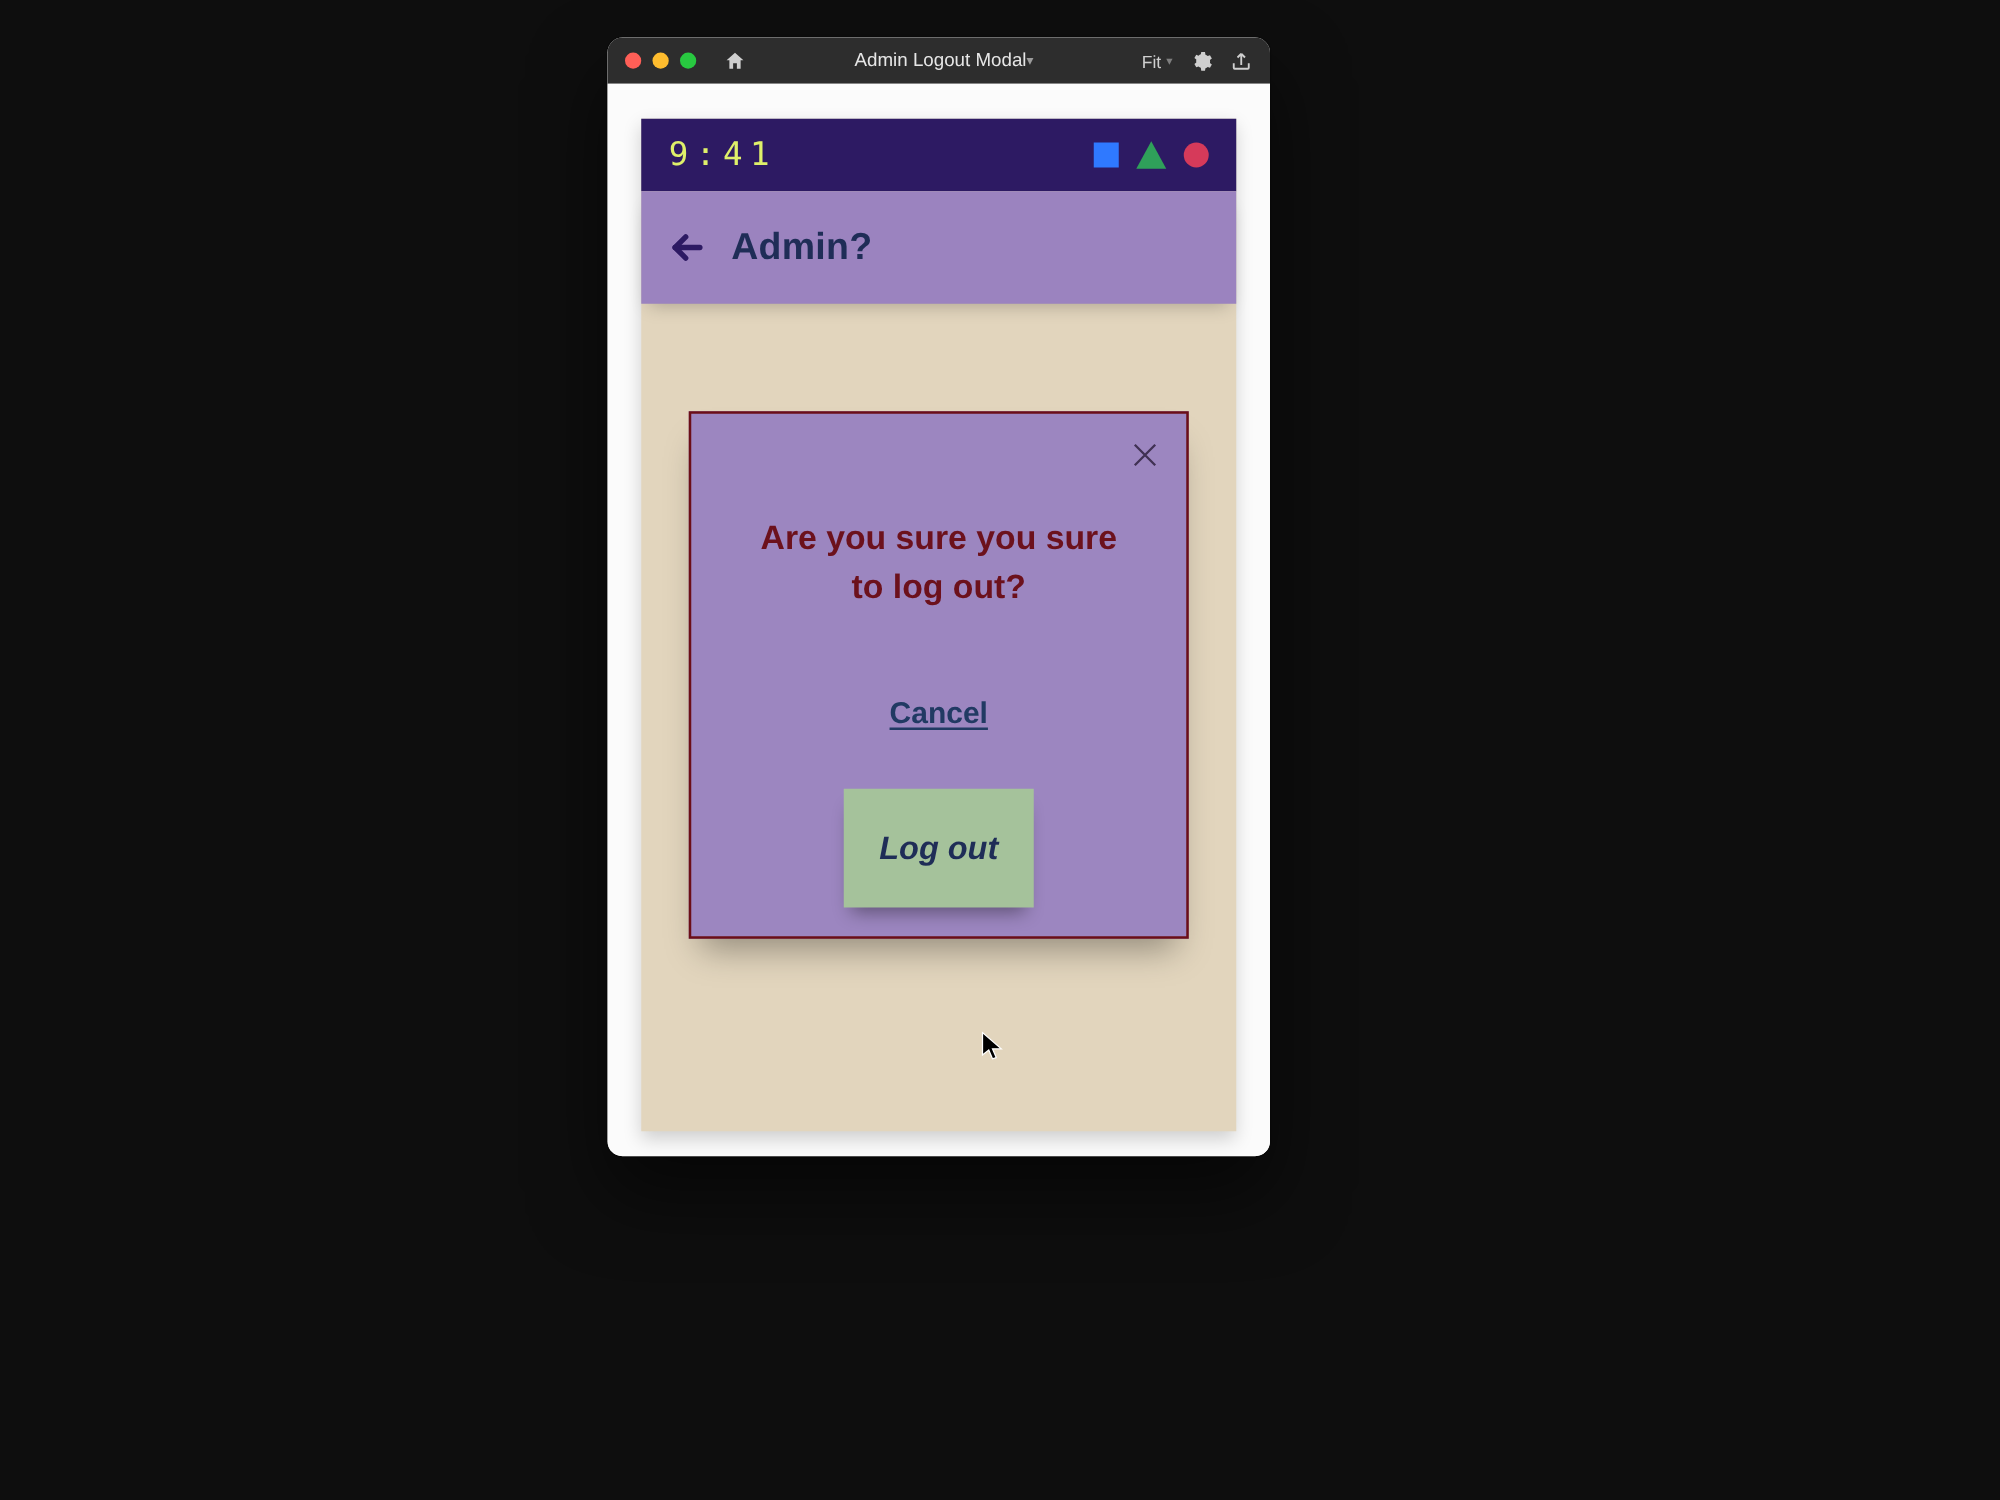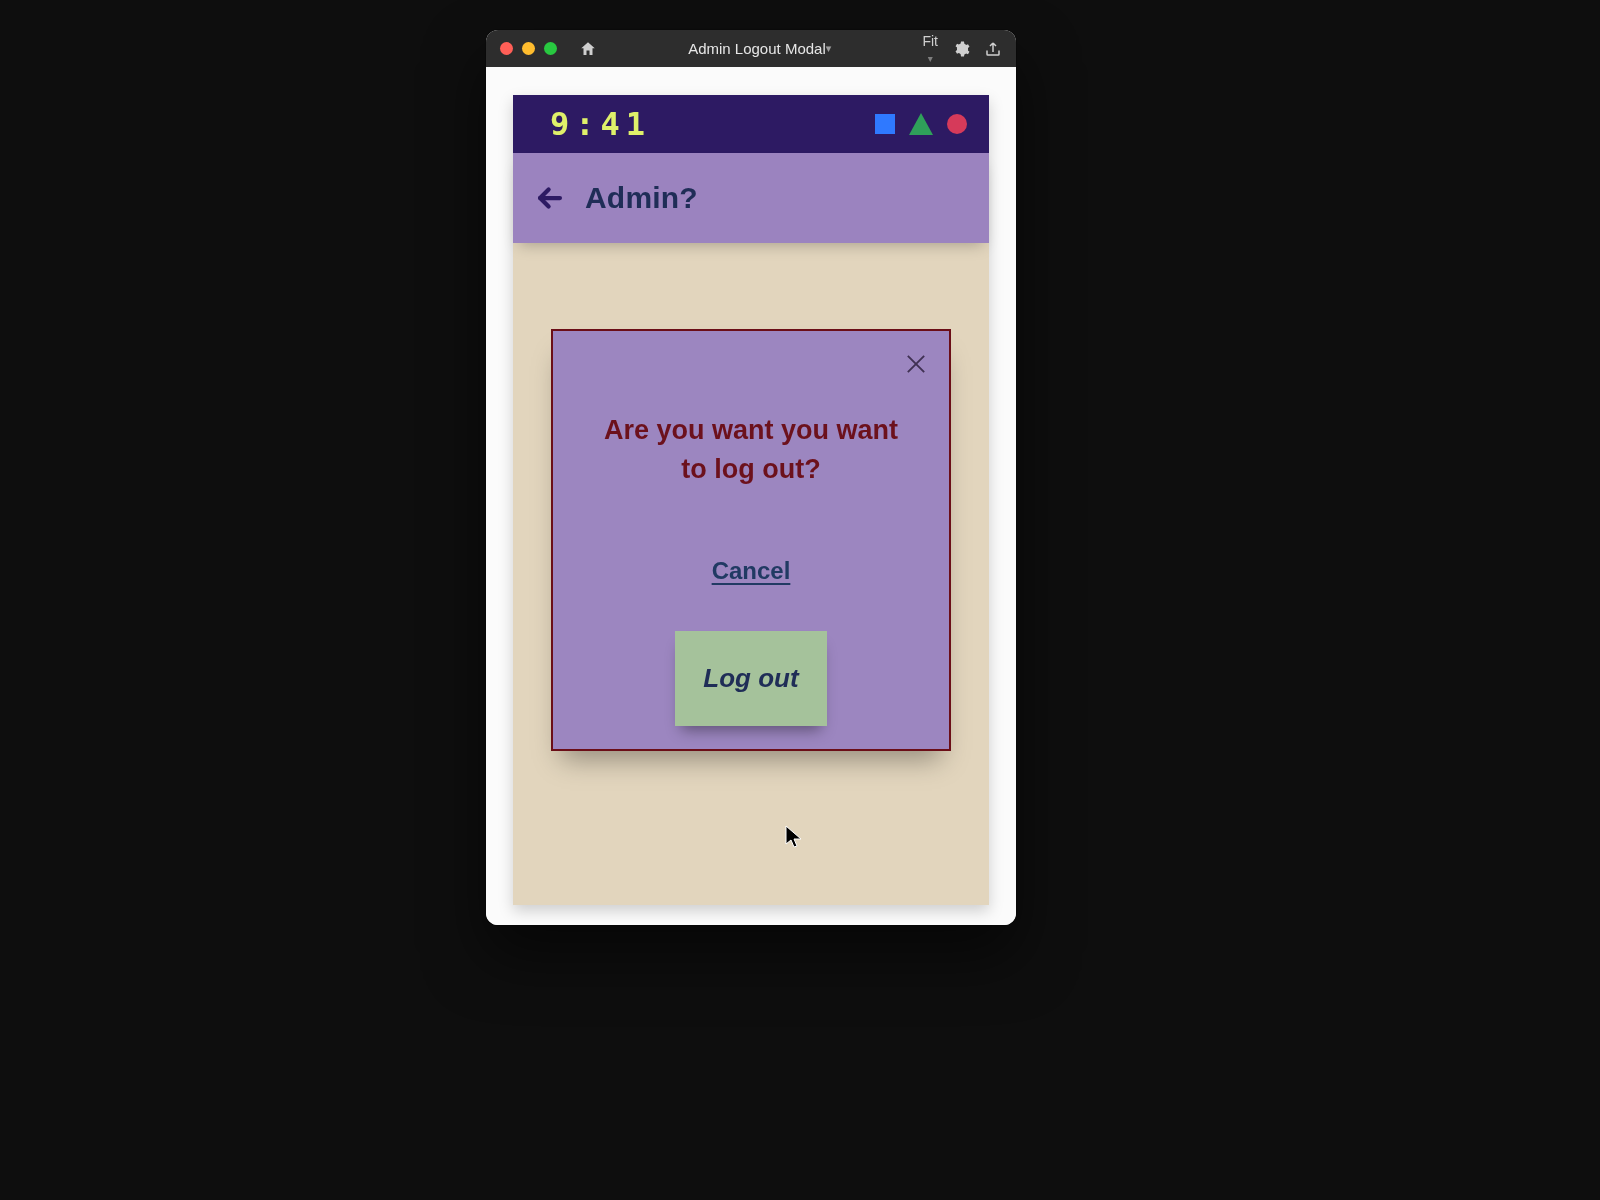--- a/index.html
+++ b/index.html
@@ -48,21 +48,21 @@
   }
   .traffic { display: flex; gap: 9px; align-items: center; }
   .tl { width: 13px; height: 13px; border-radius: 50%; }
   .tl.red { background: #ff5f57; }
   .tl.yellow { background: #febc2e; }
   .tl.green { background: #28c840; }
   .titlebar .home-ic { margin-left: 12px; color: #cfcfcf; display:flex; align-items:center; }
   .titlebar .title { flex: 1; text-align: center; display:flex; align-items:center; justify-content:center; gap:0; color:#e6e6e6; }
   .titlebar .title .caret { opacity:.6; font-size:11px; }
   .titlebar .right { display:flex; align-items:center; gap:14px; color:#cfcfcf; }
-  .titlebar .zoom { font-size:14px; display:flex; align-items:center; gap:4px;flex-direction:column; }
+  .titlebar .zoom { font-size:14px; display:flex; align-items:center; gap:4px; }
   .titlebar .zoom .caret { opacity:.5; font-size:10px; }
   .titlebar .ic { display:flex; align-items:center; }
 
   
   .canvas {
     flex: 1;
     background: #fbfbfb;
     padding: 28px 20px 20px 20px;
     position: relative;
   }
@@ -81,25 +81,24 @@
   .statusbar {
     height: 58px;
     background: #2d1a63;
     display: flex;
     align-items: center;
     padding: 0 22px;
     justify-content: space-between;
   }
   .statusbar .time {
     color: #dff06a;
-    font-size: 32px;
+    font-size: 26px;
     letter-spacing: 6px;
-    font-weight: 700;
+    font-weight: 400;
     font-family: ui-monospace, Menlo, monospace;
-    margin-left: 15px;
   }
   .status-icons { display:flex; align-items:center; gap:14px; }
   .st-sq { width:20px; height:20px; background:#2f79ff; }
   .st-tri { width:0; height:0; border-left:12px solid transparent; border-right:12px solid transparent; border-bottom:22px solid #2fa05a; }
   .st-ci { width:20px; height:20px; border-radius:50%; background:#d63a5a; }
 
   
   .appheader {
     height: 90px;
     background: #9b83bf;
@@ -240,21 +239,21 @@
           </span>
           <span class="htitle">Admin?</span>
         </div>
 
         <div class="modal">
           <span class="close">
             <svg width="28" height="28" viewBox="0 0 24 24" stroke="currentColor" stroke-width="1.6">
                 <path d="M5 5l14 14M19 5L5 19"></path>
               </svg>
           </span>
-          <div class="msg">Are you want you want to log out?</div>
+          <div class="msg">Are you sure you sure to log out?</div>
           <a class="cancel">Cancel</a>
           <button class="logout">Log out</button>
         </div>
 
         <span class="cursor">
           <svg width="20" height="24" viewBox="0 0 20 24">
               <path d="M1 1l0 18 5-4 3 7 3-1-3-7 7 0z" fill="#000" stroke="#fff" stroke-width="1"></path>
             </svg>
         </span>
 

